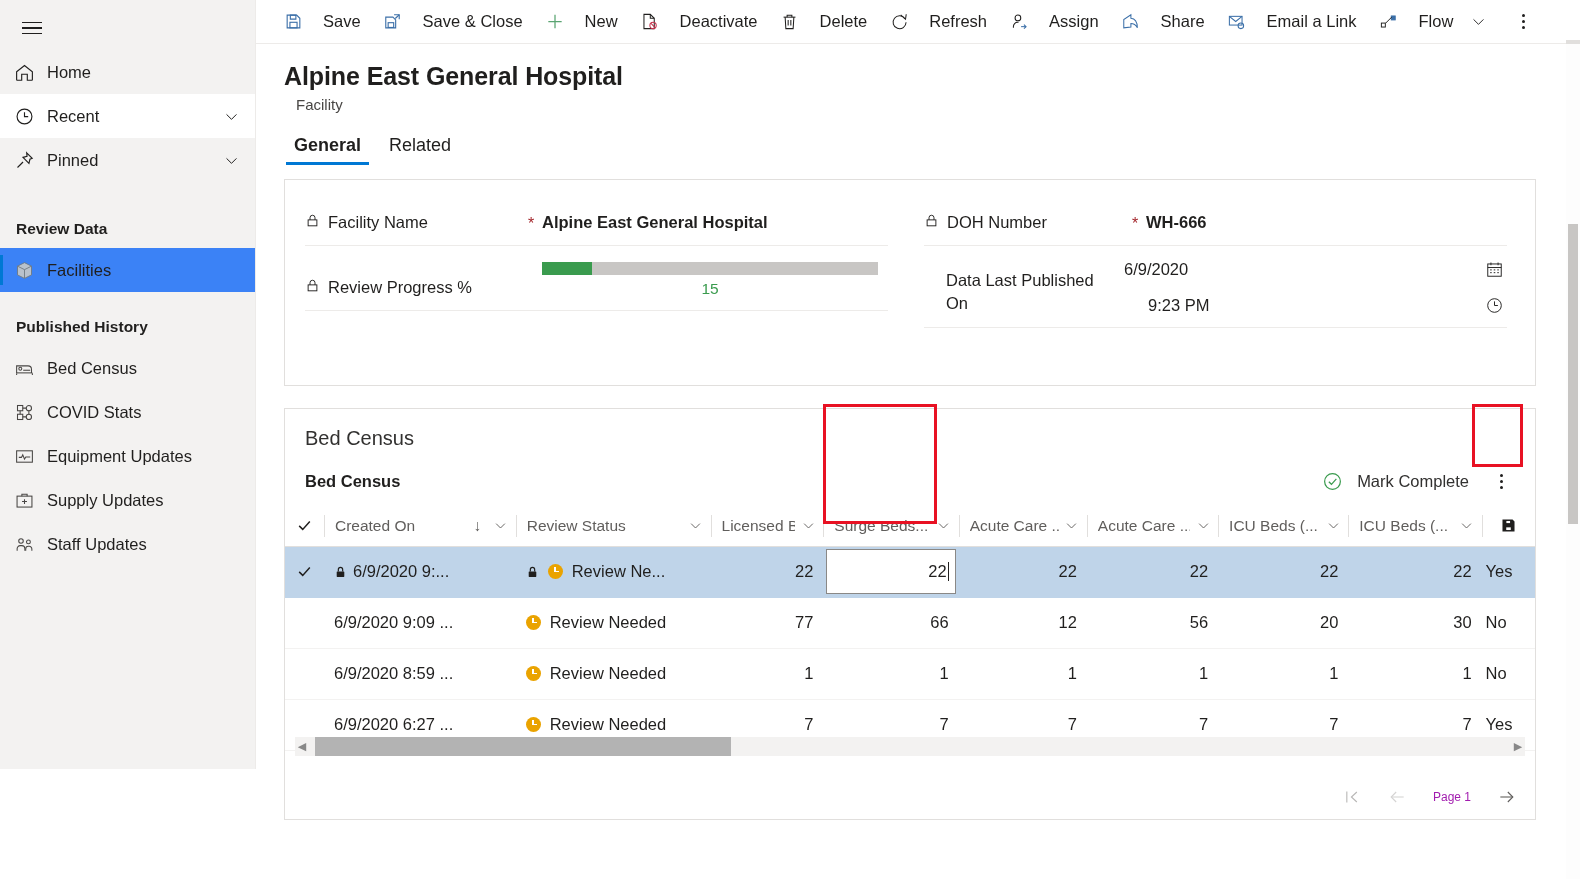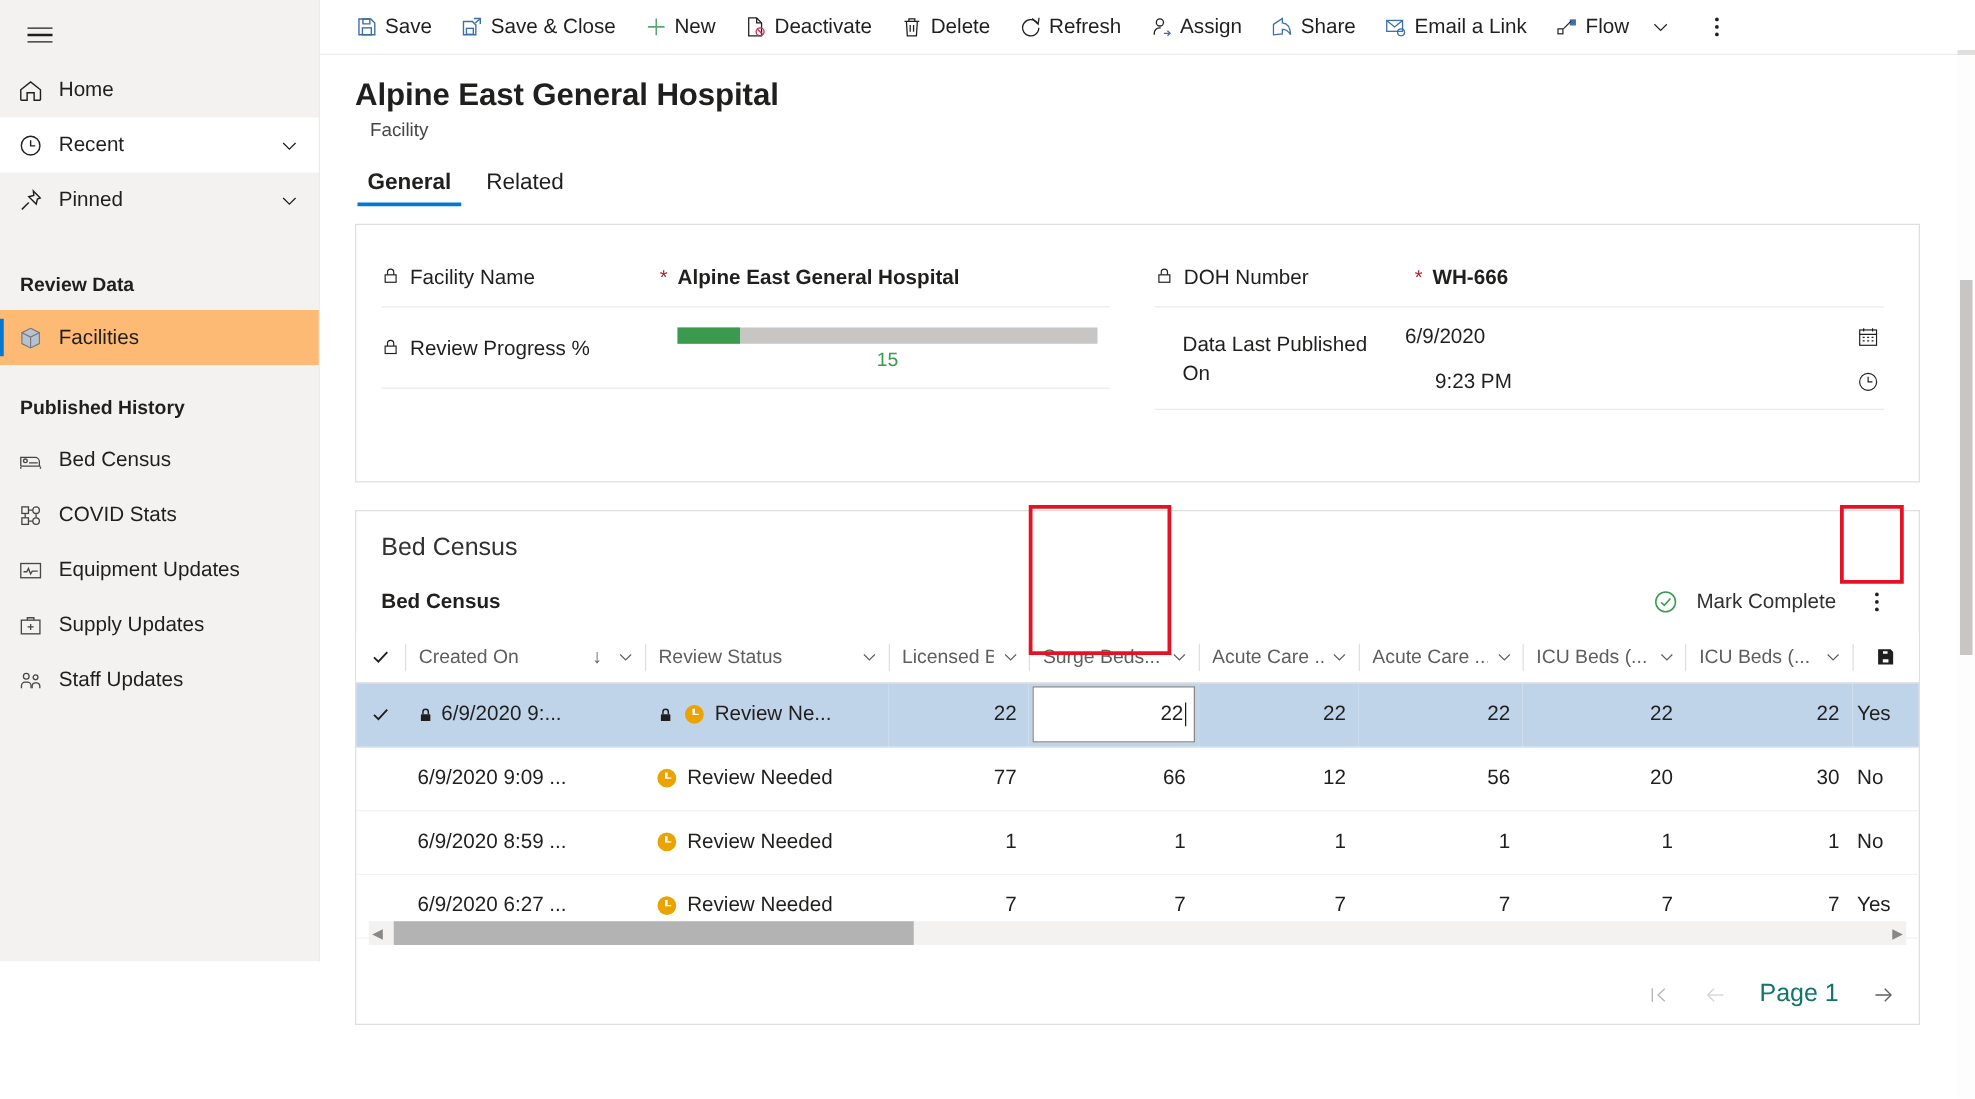--- a/index.html
+++ b/index.html
@@ -54,21 +54,21 @@
   .nav-item .ico {
     width: 30px;
     flex: 0 0 30px;
     display: flex;
     align-items: center;
     justify-content: flex-start;
   }
   .nav-item .lbl { flex: 1; padding-left: 3px; }
   .nav-item .chev { flex: 0 0 24px; display: flex; justify-content: center; }
   .nav-item.white { background: #ffffff; }
-  .nav-item.selected { background: #fdba74; }
+  .nav-item.selected { background: #3b82f6; }
   .nav-item.selected::before {
     content: "";
     position: absolute;
     left: 0; top: 7px; bottom: 7px;
     width: 3px;
     background: #0078d4;
   }
   .nav-gap { height: 30px; }
   .nav-group-title {
     font-size: 15.5px;
@@ -99,21 +99,21 @@
   }
   .tb-btn {
     display: flex;
     align-items: center;
     height: 40px;
     padding: 0 11px;
     font-size: 16.5px;
     color: #201f1e;
     cursor: pointer;
     white-space: nowrap;
-    gap: 5px;
+    gap: 20px;
   }
   .tb-btn .tb-ico {
     display: flex; align-items: center; justify-content: center;
     width: 20px; height: 20px;
   }
   .tb-chev { padding: 0 6px; display:flex; align-items:center; cursor:pointer;}
   .tb-more {
     margin-left: 14px;
     width: 32px; height: 40px;
     display: flex; align-items: center; justify-content: center;
@@ -169,21 +169,21 @@
     height: 207px;
     padding: 0;
   }
   .form-col {
     flex: 1;
     padding: 16px 28px 0 20px;
   }
   .form-col.right { padding-left: 8px; }
   .frow {
     display: flex;
-    align-items: center;
+    align-items: flex-end;
     min-height: 50px;
     border-bottom: 1px solid #edebe9;
     padding: 14px 0 12px 0;
   }
   .frow.last { border-bottom: 1px solid #edebe9; }
   .flabel {
     flex: 0 0 215px;
     display: flex;
     align-items: flex-start;
     font-size: 16.5px;
@@ -341,21 +341,21 @@
   .hs-arrow { width:14px; display:flex; justify-content:center; color:#888; font-size:11px;}
   .hs-track { flex:1; height: 19px; position: relative; }
   .hs-thumb {
     position:absolute; left:6px; top:0; height:19px; width:416px;
     background:#b3b3b3;
   }
   #pager {
     position: absolute;
     right: 18px; bottom: 12px;
     display: flex; align-items: center; gap: 26px;
-    font-size: 20px; color: #0f766e;
+    font-size: 12px; color: #a21caf;
   }
   .pg-ico { cursor: pointer; display:flex; align-items:center; }
   .pg-ico.dim { opacity: 0.45; }
 
   
   #v-scroll {
     position: absolute;
     right: 0; top: 44px; bottom: 0;
     width: 14px;
     background: #fdfdfd;

